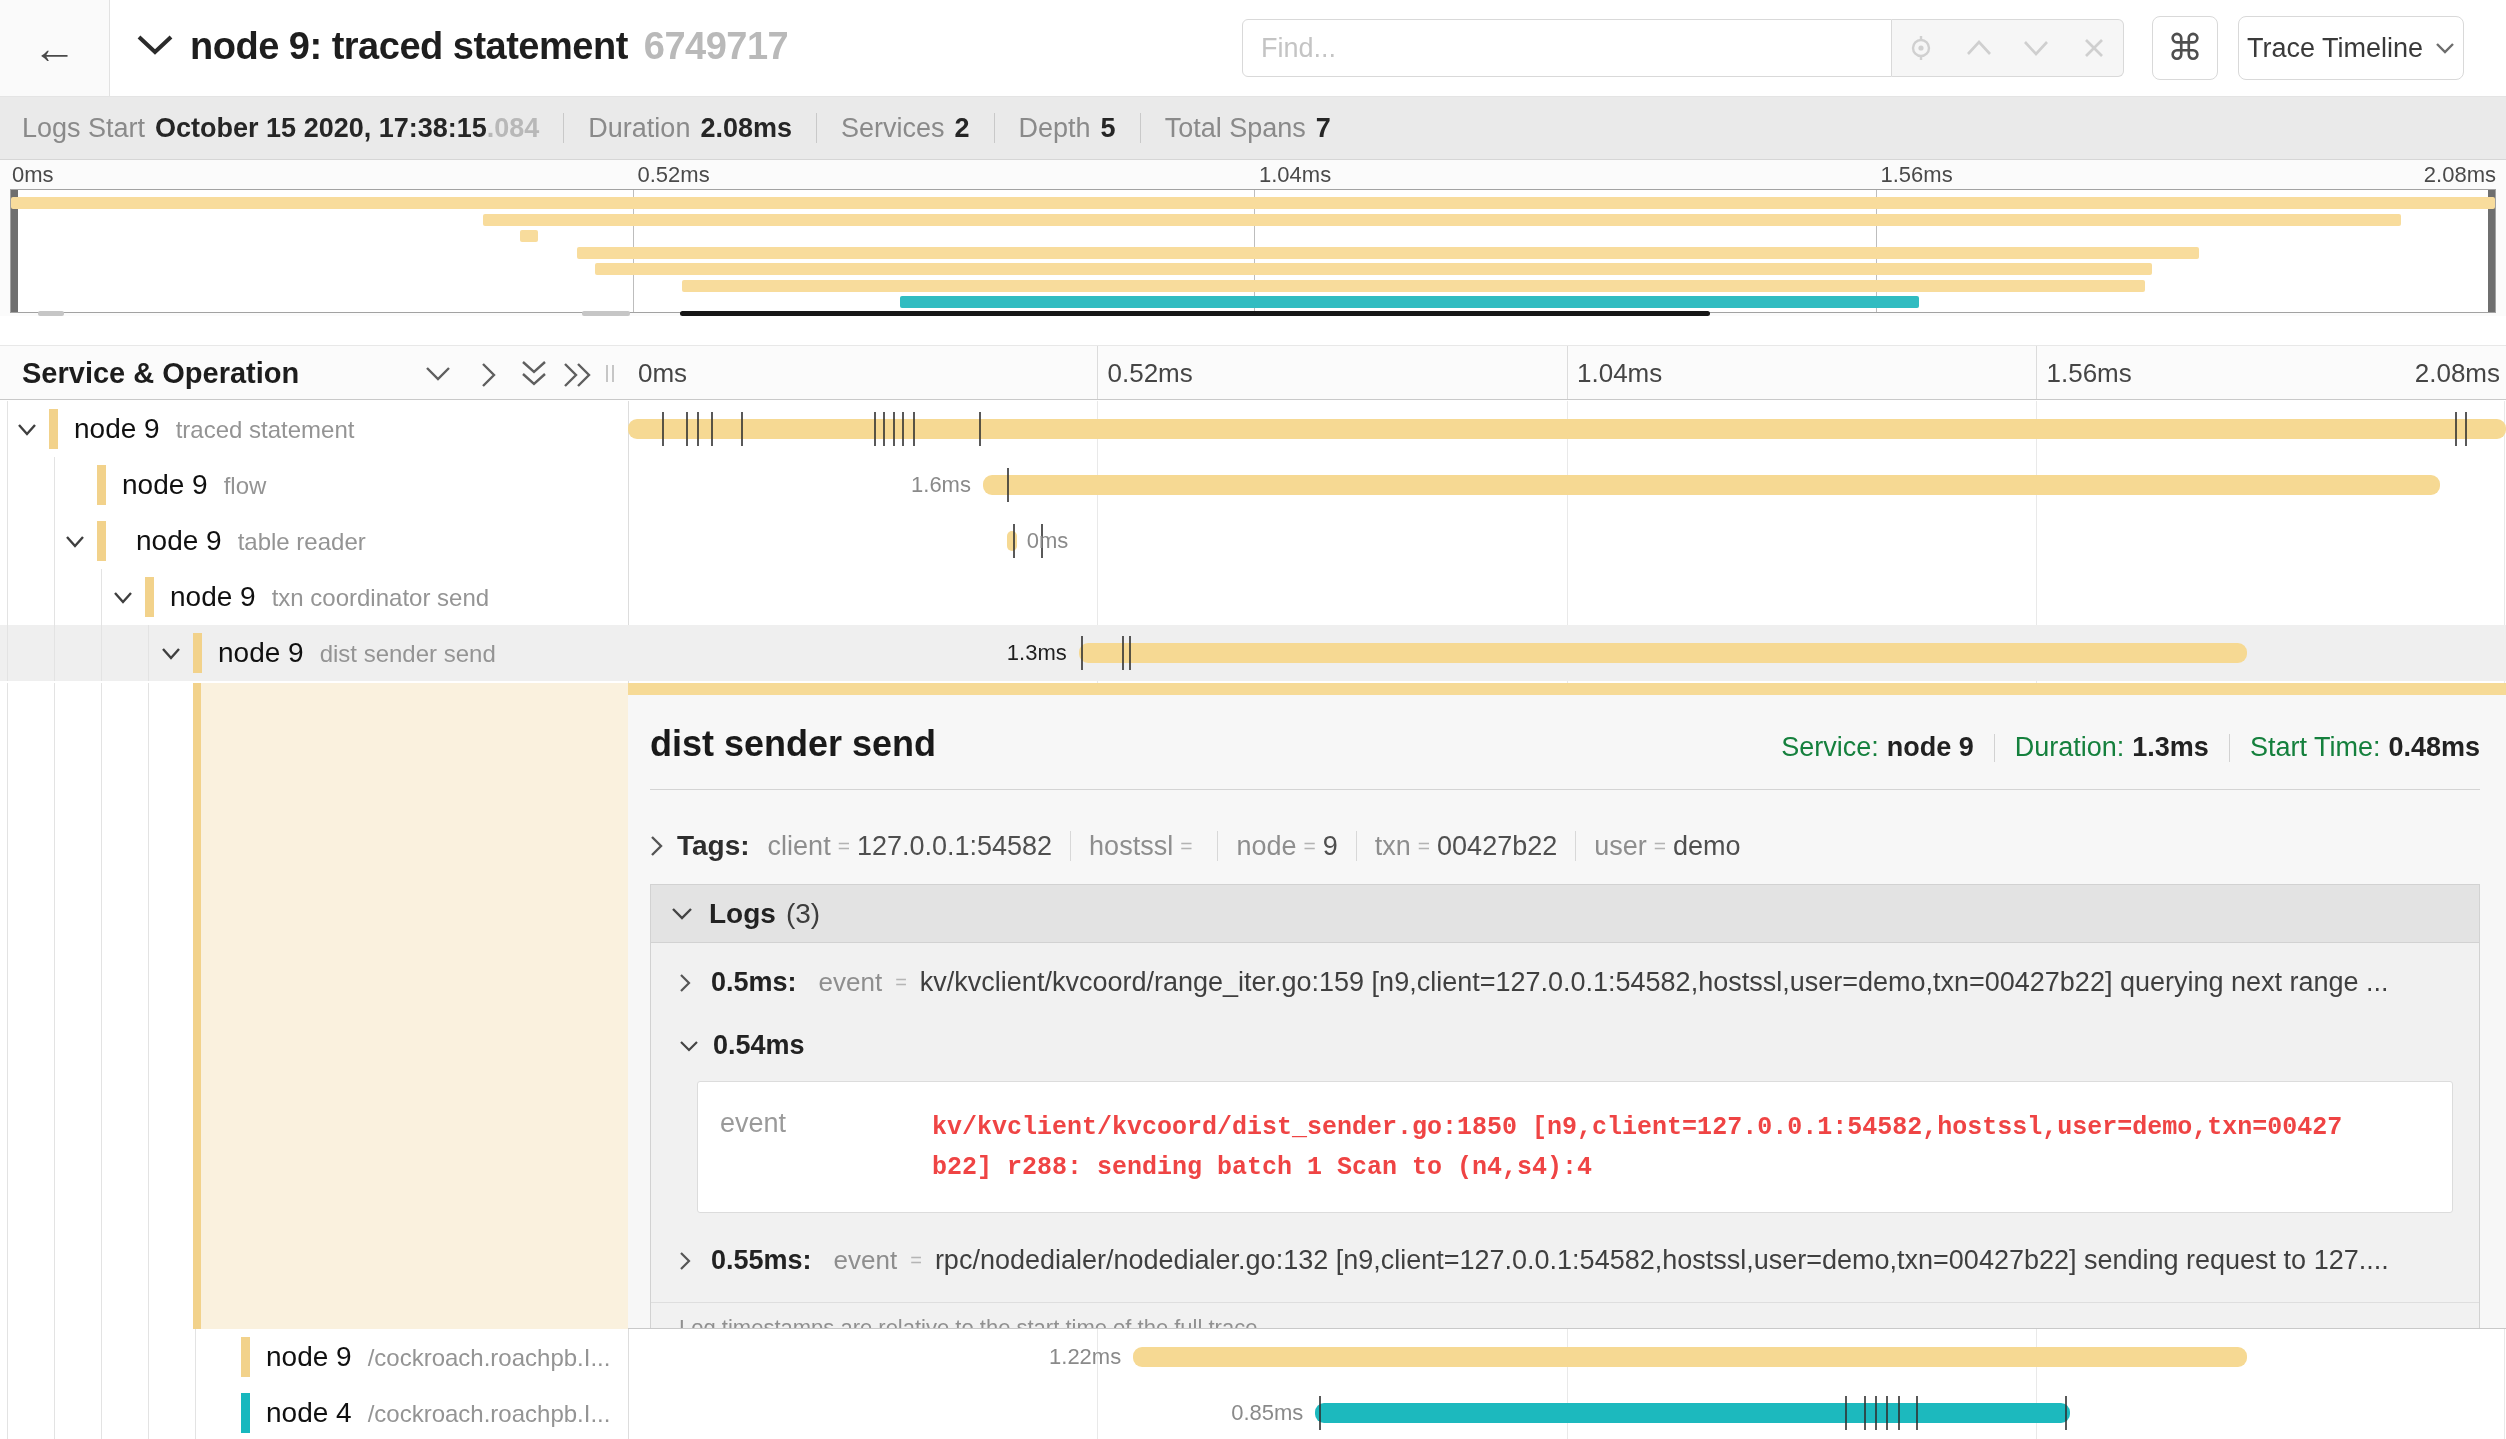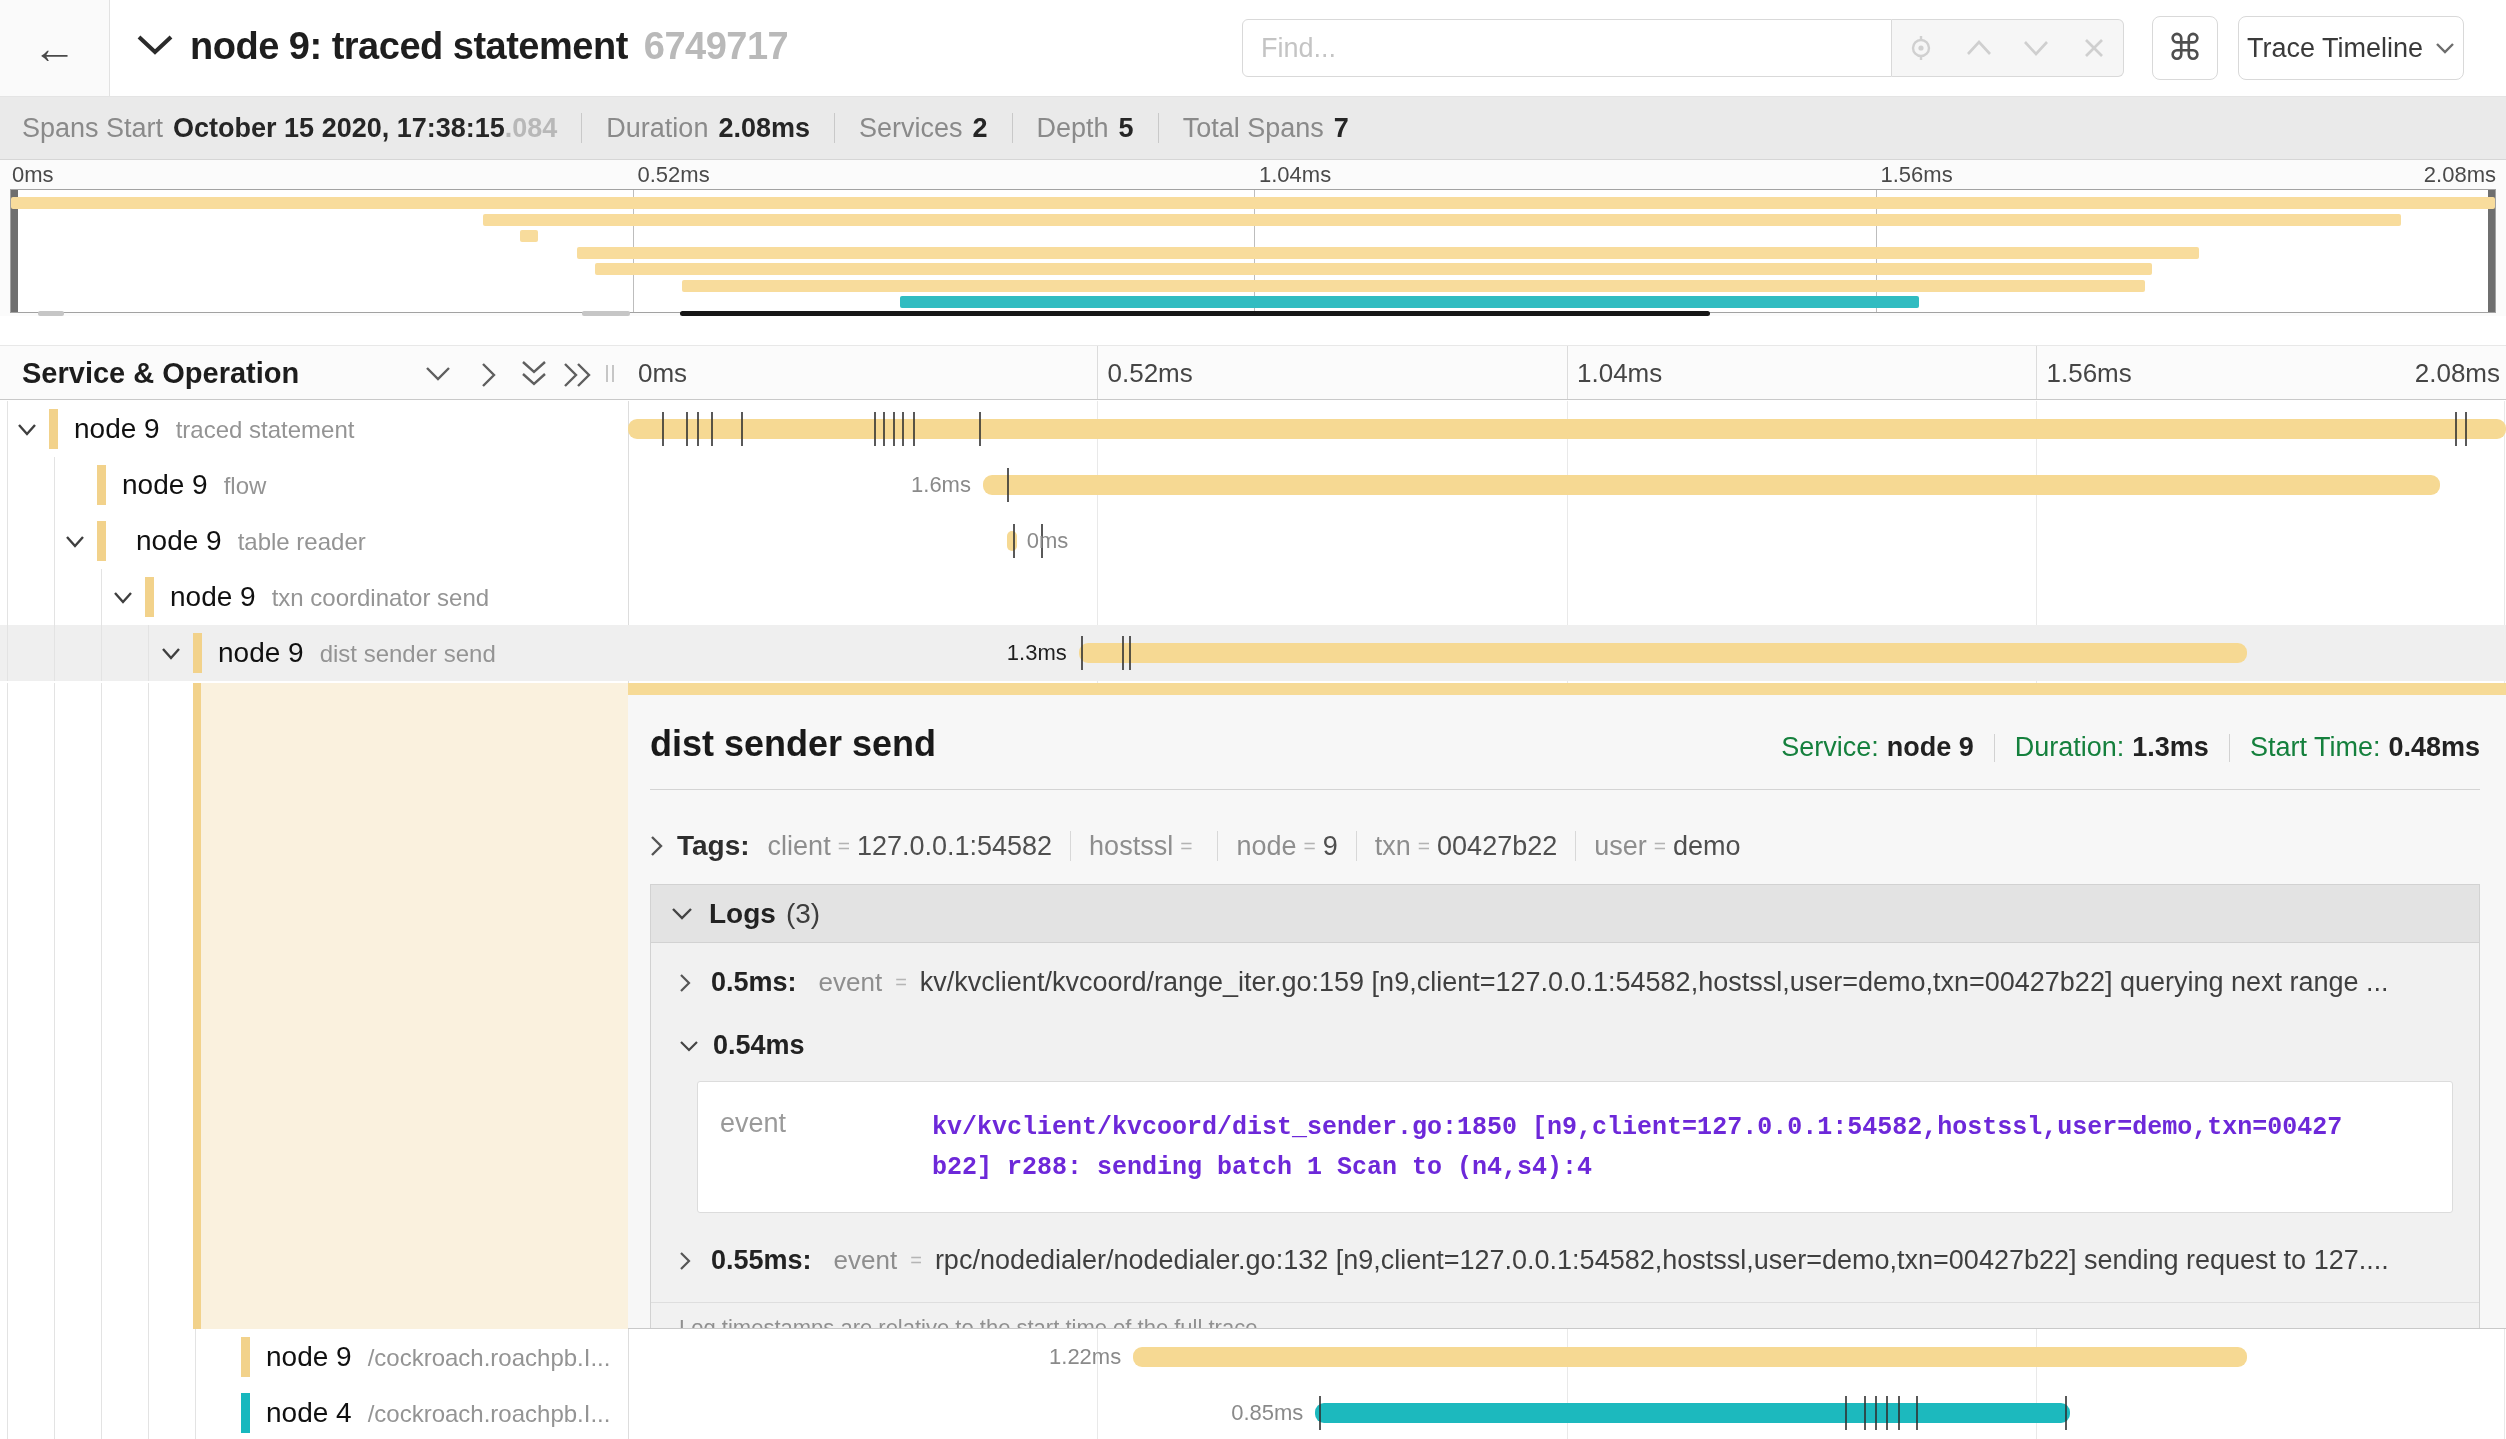--- a/index.html
+++ b/index.html
@@ -114,21 +114,21 @@
     white-space:nowrap; overflow:hidden;gap:6px; }
   .log-time { font-size:27px; font-weight:700; color:#222; margin:0 16px 0 14px; flex:none; }
   .log-field { font-size:26px; color:#8e8e8e; flex:none; }
   .log-eq { font-size:20px; color:#b5b5b5; margin:0 7px; flex:none; }
   .log-val { font-size:27px; color:#3f3f3f; overflow:hidden; text-overflow:ellipsis; }
   #log-exp-head { display:flex; align-items:center; padding:22px 20px 6px 28px; cursor:pointer; }
   #event-box { margin:14px 26px 8px 46px; background:#fff; border:1px solid #dcdcdc;
     border-radius:3px; display:flex; padding:26px 20px 24px 22px; }
   #event-label { width:212px; flex:none; font-size:27px; color:#9a9a9a; }
   #event-value { max-width:1420px; font-family:"Liberation Mono","DejaVu Sans Mono",monospace;
-    font-size:25px; font-weight:700; color:#6d28d9; line-height:1.6; word-break:break-all; }
+    font-size:25px; font-weight:700; color:#ef4444; line-height:1.6; word-break:break-all; }
   #logs-footer { border-top:1px solid #dedede; margin-top:16px; padding:12px 0 14px 28px;
     font-size:22px; color:#909090; }
 </style>
 </head>
 <body>
 
 <div id="page">
 
   <div id="topbar">
     <div id="back-box">
@@ -176,21 +176,21 @@
     </div>
     <div id="view-btn">
       <span>Trace Timeline</span>
       <svg width="20" height="12" viewBox="0 0 20 12">
           <polyline points="2,2 10,10 18,2" fill="none" stroke="#6d6d6d" stroke-width="2.4"></polyline>
         </svg>
     </div>
   </div>
 
   <div id="metabar">
-      <span class="meta-label">Spans Start</span>
+      <span class="meta-label">Logs Start</span>
       <span class="meta-value">October 15 2020, 17:38:15</span>
       <span class="meta-suffix">.084</span>
       <span class="meta-sep"></span>
       <span class="meta-label">Duration</span>
       <span class="meta-value">2.08ms</span>
       <span class="meta-sep"></span>
       <span class="meta-label">Services</span>
       <span class="meta-value">2</span>
       <span class="meta-sep"></span>
       <span class="meta-label">Depth</span>

